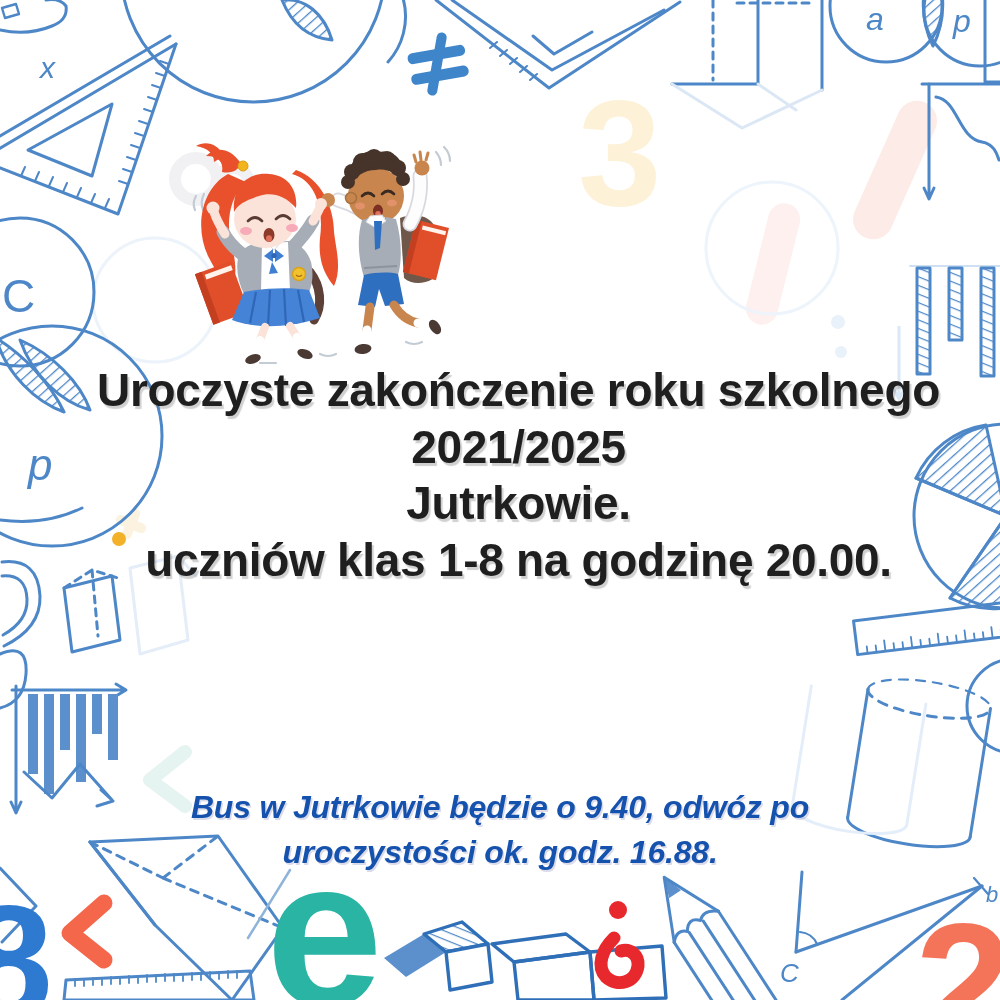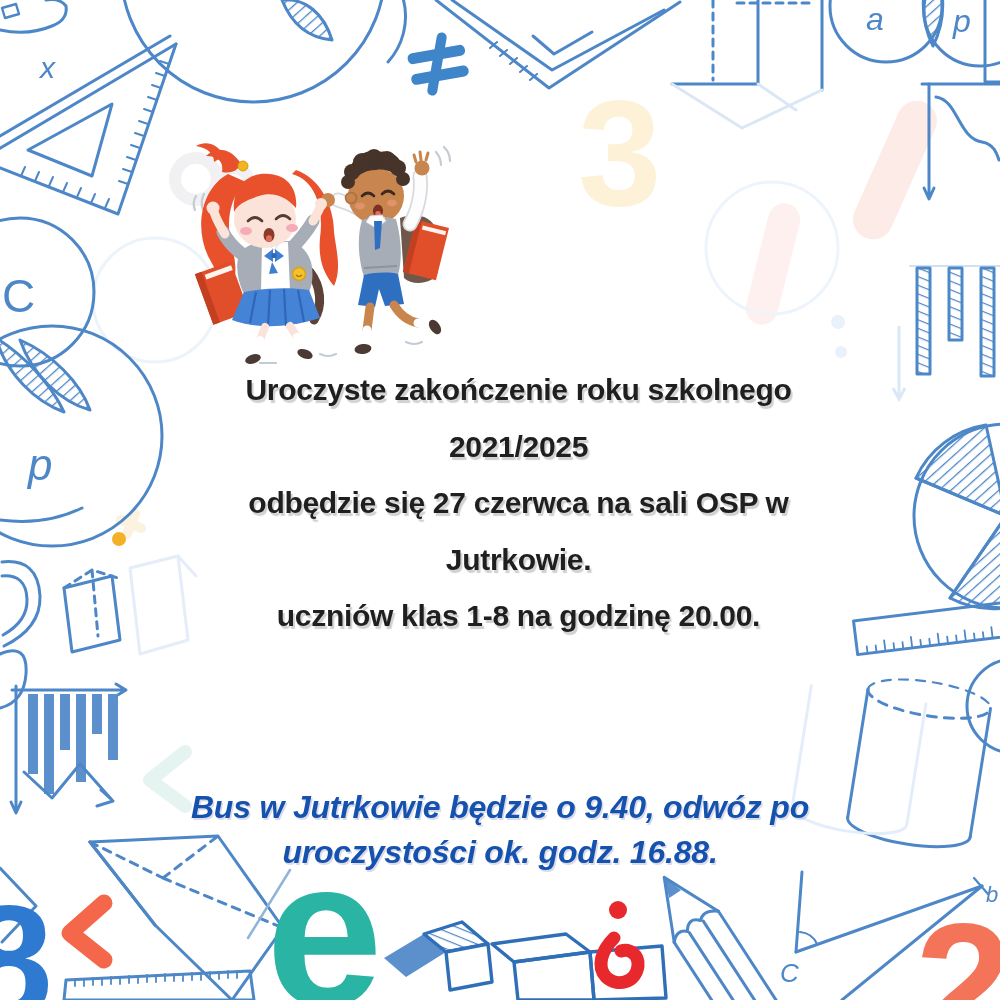--- a/index.html
+++ b/index.html
@@ -6,21 +6,21 @@
   .canvas{
     position:relative;width:1000px;height:1000px;margin:0 auto;
     background:#ffffff;overflow:hidden;
     font-family:"Liberation Sans",sans-serif;
   }
   .bg-svg,.kids-svg{position:absolute;pointer-events:none;}
   .bg-svg{left:0;top:0;}
   .kids-svg{left:168px;top:122px;}
   .main-text{
     position:absolute;left:0;right:0;top:362px;text-align:center;
-    color:#1f1f1f;font-weight:700;font-size:30px;line-height:56.5px;
+    color:#1f1f1f;font-weight:700;font-size:46px;line-height:56.5px;
     letter-spacing:-0.3px;
     text-shadow:2px 3px 1px rgba(110,110,110,0.32);
     padding-left:37px;
   }
   .bus-text{
     position:absolute;left:0;right:0;top:766px;text-align:center;
     color:#1552ae;font-weight:700;font-style:italic;font-size:32px;
     line-height:45px;letter-spacing:-0.2px;
     text-shadow:1.5px 2px 0 rgba(110,110,170,0.25);
     margin-top:19px;
@@ -342,21 +342,20 @@
       <ellipse cx="195" cy="227" rx="8.5" ry="5" fill="#4a3a33" transform="rotate(-8 195 227)"></ellipse>
       <path d="M 226,183 C 232,193 240,199 250,201" fill="none" stroke="#c8854e" stroke-width="9" stroke-linecap="round"></path>
       <path d="M 250,201 L 260,203" stroke="#ffffff" stroke-width="9" stroke-linecap="round"></path>
       <ellipse cx="267" cy="205" rx="8" ry="5" fill="#4a3a33" transform="rotate(55 267 205)"></ellipse>
     </g>
   </svg>
 
   <div class="main-text">
     <div>Uroczyste zakończenie roku szkolnego</div>
     <div>2021/2025</div>
-    <div>odbędzie się 27 czerwca na sali OSP w</div>
     <div>Jutrkowie.</div>
     <div>uczniów klas 1-8 na godzinę 20.00.</div>
   </div>
 
   <div class="bus-text">
     <div>Bus w Jutrkowie będzie o 9.40, odwóz po</div>
     <div>uroczystości ok. godz. 16.88.</div>
   </div>
 
 </div>

